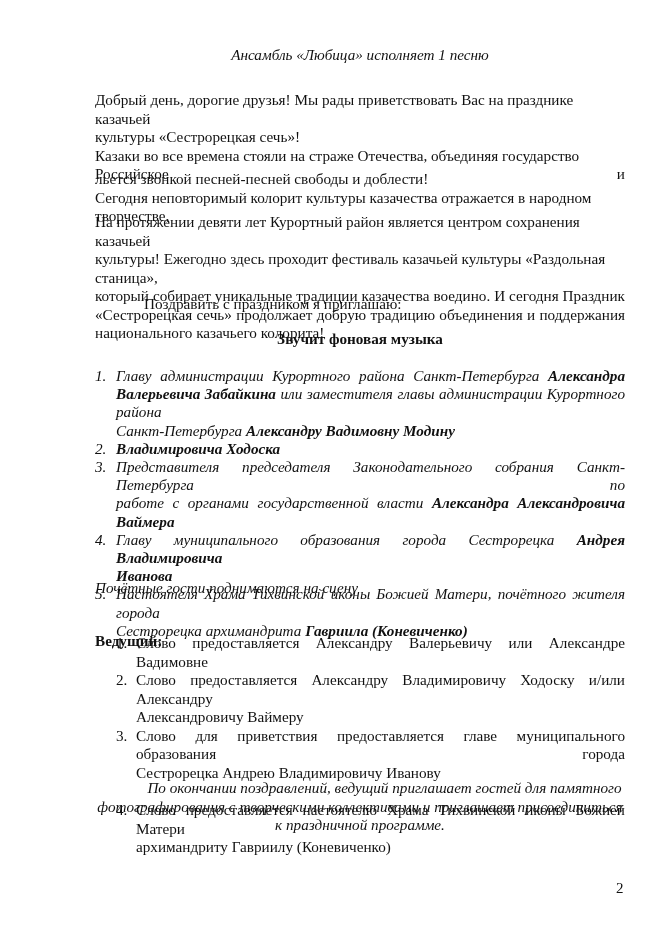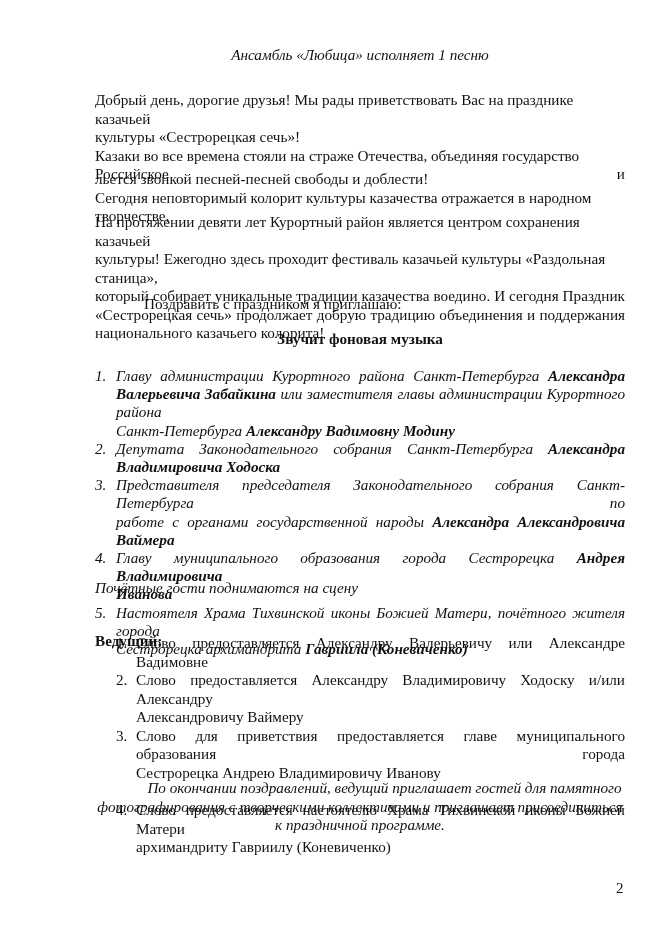--- a/index.html
+++ b/index.html
@@ -61,27 +61,26 @@
 
   <ol class="guests">
     <li>
       <span class="num">1.</span>
       <div class="jl"><span>Главу администрации Курортного района Санкт-Петербурга </span><b>Александра</b></div>
       <div class="jl"><b>Валерьевича Забайкина</b><span> или заместителя главы администрации Курортного района</span></div>
       <div><span>Санкт-Петербурга </span><b>Александру Вадимовну Модину</b></div>
     </li>
     <li>
       <span class="num">2.</span>
-      <div class="jl"><span>Депутата Законодательного собрания Санкт-Петербурга </span><b>Александра</b></div>
       <div><b>Владимировича Ходоска</b></div>
     </li>
     <li>
       <span class="num">3.</span>
       <div class="jl"><span>Представителя председателя Законодательного собрания Санкт-Петербурга по</span></div>
-      <div><span>работе с органами государственной народы </span><b>Александра Александровича Ваймера</b></div>
+      <div><span>работе с органами государственной власти </span><b>Александра Александровича Ваймера</b></div>
     </li>
     <li>
       <span class="num">4.</span>
       <div class="jl"><span>Главу муниципального образования города Сестрорецка </span><b>Андрея Владимировича</b></div>
       <div><b>Иванова</b></div>
     </li>
     <li>
       <span class="num">5.</span>
       <div class="jl"><span>Настоятеля Храма Тихвинской иконы Божией Матери, почётного жителя города</span></div>
       <div><span>Сестрорецка архимандрита </span><b>Гавриила (Коневиченко)</b></div>

